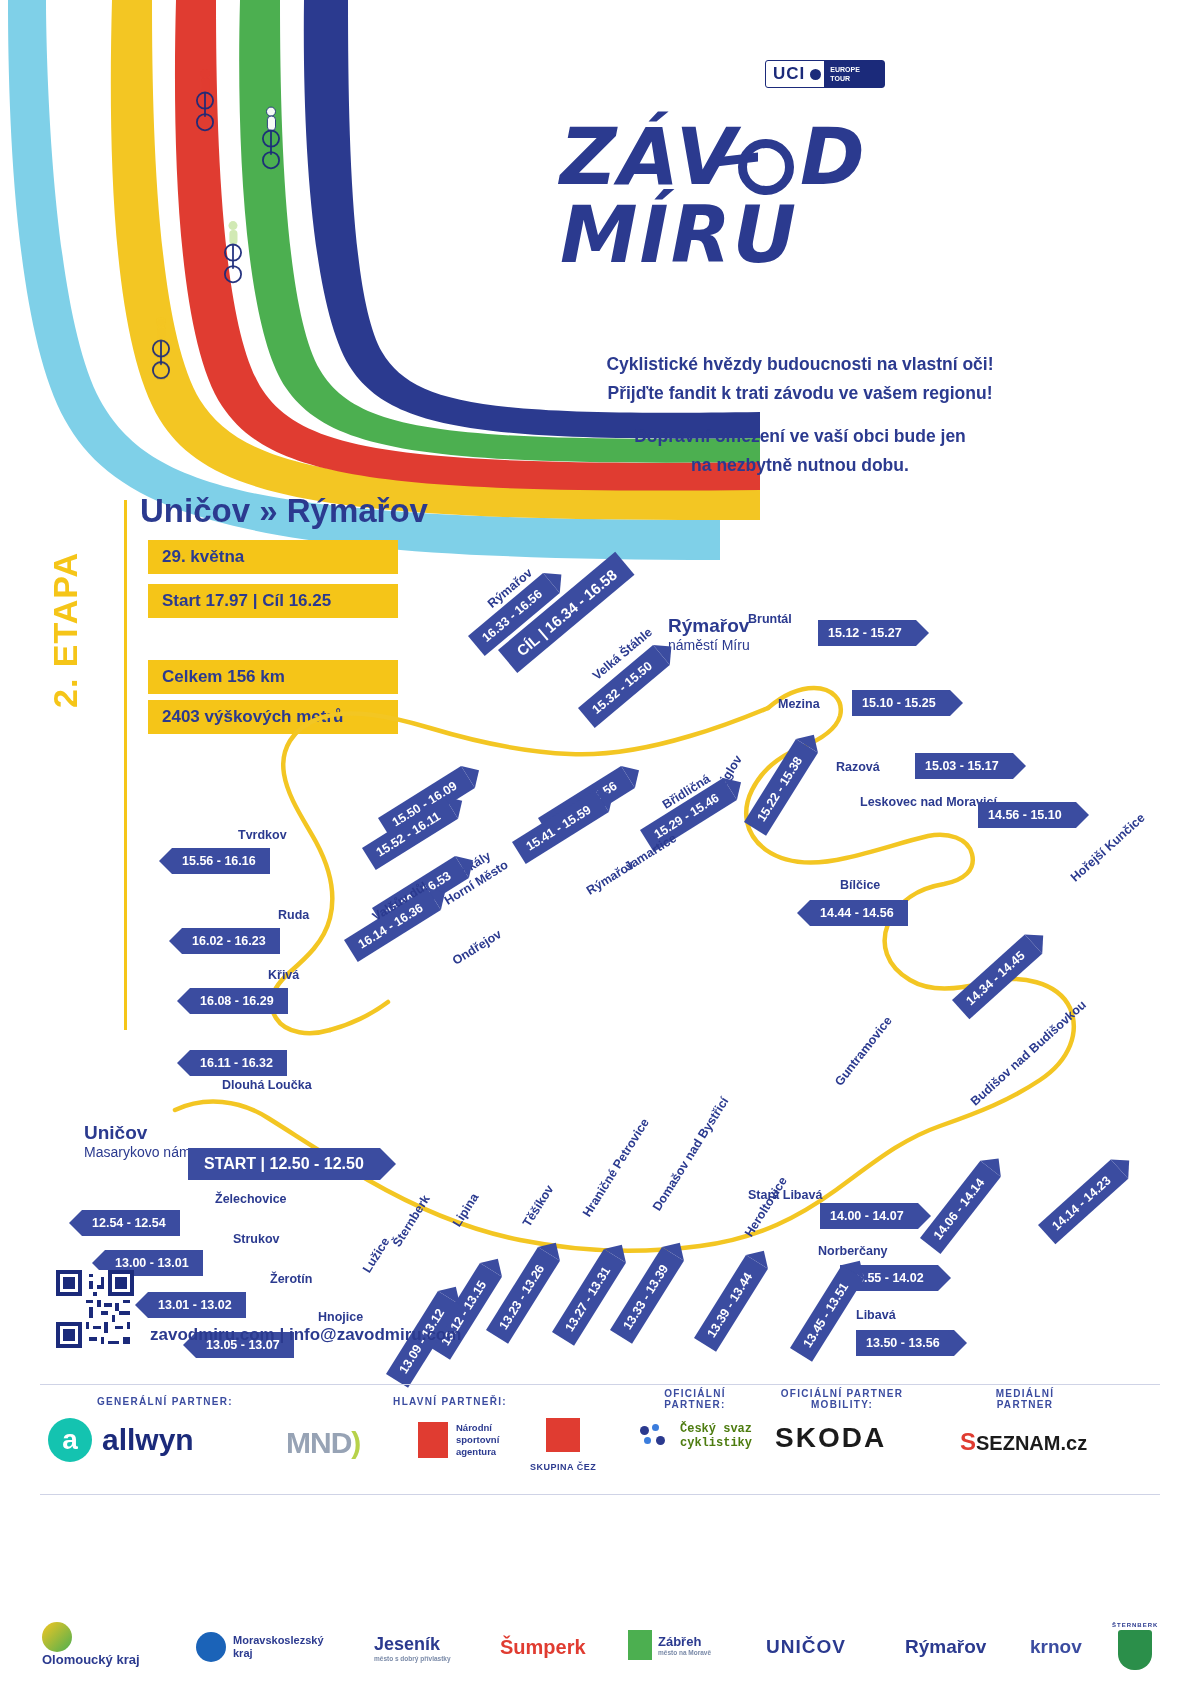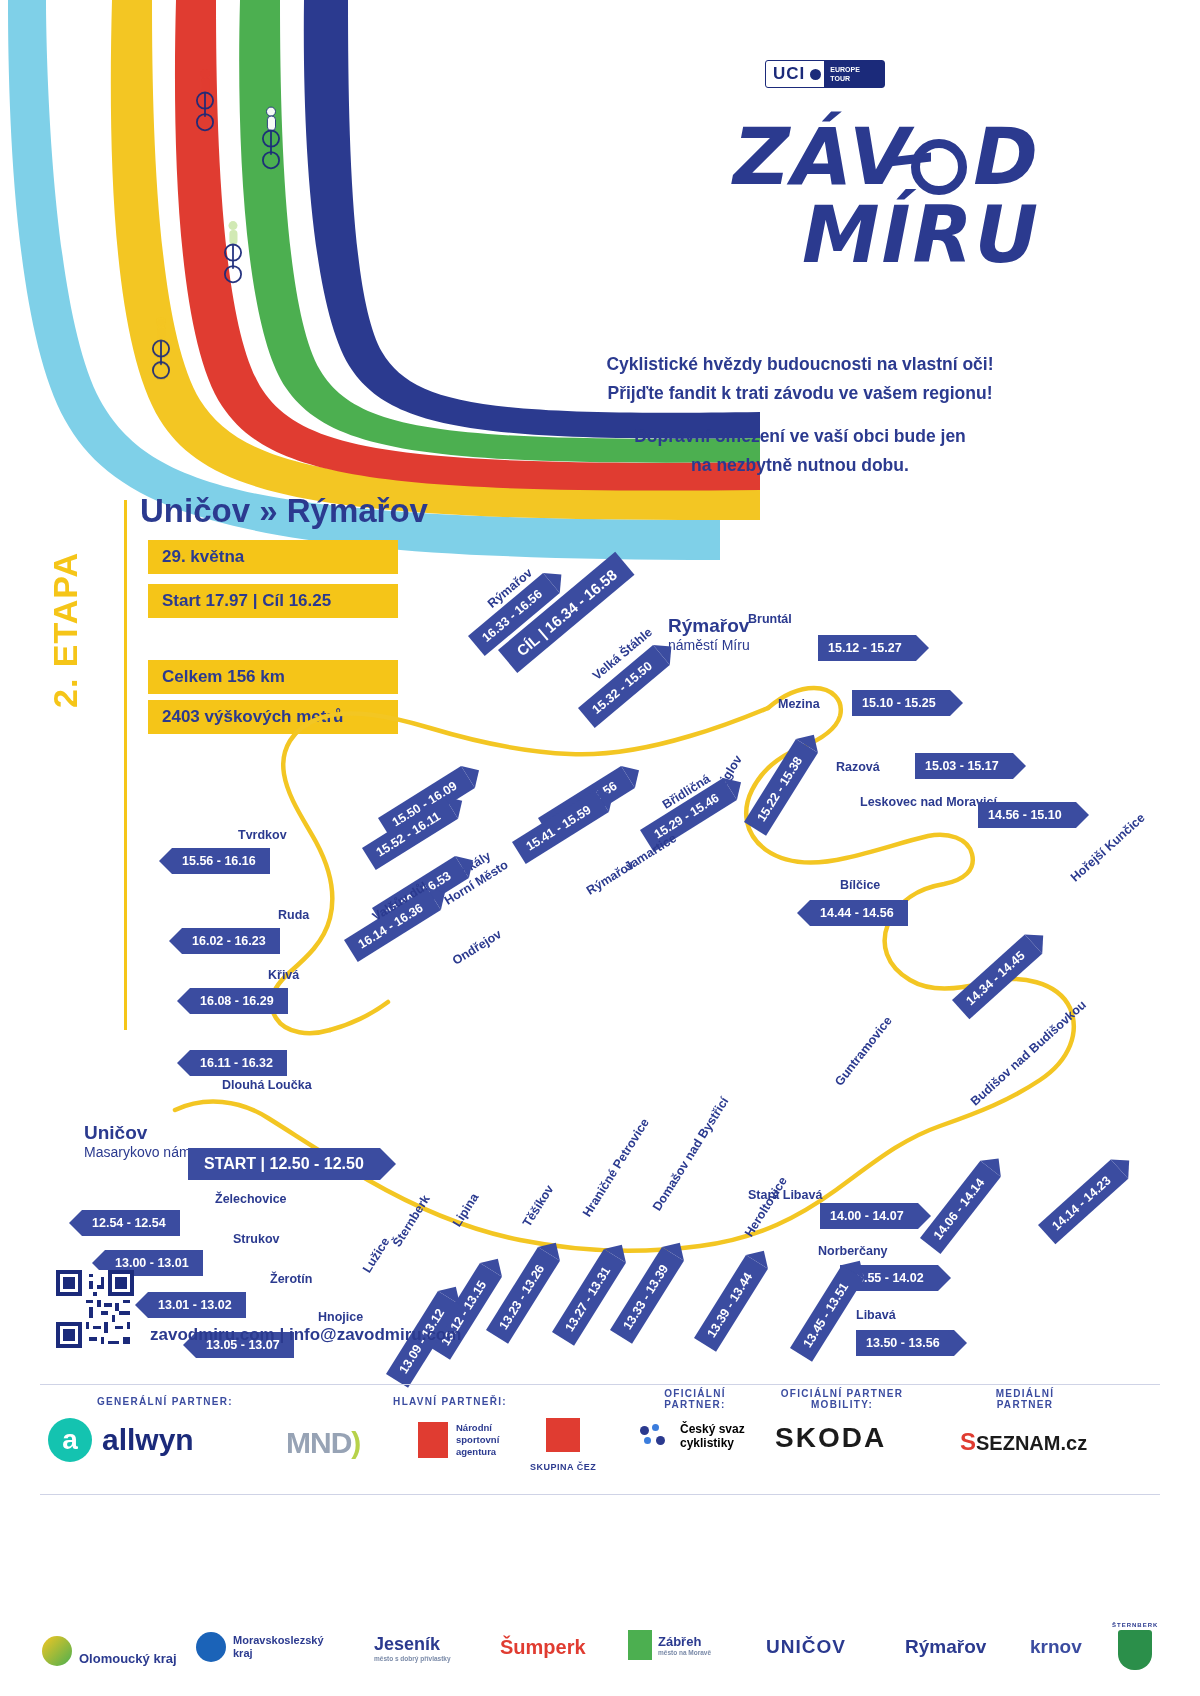--- a/index.html
+++ b/index.html
@@ -23,21 +23,21 @@
   .uci-left { font-weight:bold; font-size:17px; letter-spacing:1px; color:#1b2a7a; padding:0 5px 0 7px;}
   .uci-right { background:#1b2a7a; color:#fff; font-size:7px; font-weight:bold; line-height:9px;
                padding:3px 6px; height:100%; display:flex; flex-direction:column; justify-content:center;
                align-items:flex-start; flex:1;}
   .uci-dot { width:11px; height:11px; border-radius:50%; background:#1b2a7a; margin-right:3px;}
   .uci-midwrap{display:flex;align-items:center;}
 
   
   .title {
     position:absolute; left:560px; top:118px; width:480px;
-    text-align:right; color:#2b3a8f;
+    text-align:left; color:#2b3a8f;
     font-family:"DejaVu Sans", sans-serif;
     font-weight:bold; font-style:italic;
     font-size:78px; line-height:78px; letter-spacing:2px;
   }
   .title .l2 { display:block; }
   .bird {
     display:inline-block; position:relative; width:62px; height:56px; vertical-align:middle;
   }
   .bird .ring {
     position:absolute; left:0; top:4px; width:56px; height:56px; border-radius:50%;
@@ -265,21 +265,21 @@
       <span>16.30 - 16.53</span>
     </div>
   <div class="placelbl" style="left:450px; top:956px; transform:rotate(-32deg); transform-origin:left top;"><span>Ondřejov</span></div>
 
   <div class="banner" style="left:344px; top:940px; transform:rotate(-32deg); transform-origin:left top;">
       <span>16.14 - 16.36</span>
     </div>
   <div class="placelbl" style="left:370px; top:912px; transform:rotate(-32deg); transform-origin:left top;"><span>Valšův důl</span></div>
 
   <div class="placelbl" style="left:748px; top:612px;"><span>Bruntál</span></div>
-  <div class="banner" style="left:818px; top:620px;margin-top:15px;">
+  <div class="banner" style="left:818px; top:620px;">
       <span>15.12 - 15.27</span>
     </div>
 
   <div class="placelbl" style="left:778px; top:697px;"><span>Mezina</span></div>
   <div class="banner" style="left:852px; top:690px;">
       <span>15.10 - 15.25</span>
     </div>
 
   <div class="placelbl" style="left:836px; top:760px;"><span>Razová</span></div>
   <div class="banner" style="left:915px; top:753px;">
@@ -499,40 +499,40 @@
       <span style="font-size:9px; letter-spacing:0.5px;">SKUPINA ČEZ</span>
     </div>
 
     <div class="plogo" style="left:640px; top:52px; display:flex; align-items:center;">
       <span style="display:inline-block;width:34px;height:24px;margin-right:6px;position:relative;">
         <span style="position:absolute;left:0;top:2px;width:9px;height:9px;border-radius:50%;background:#2b3a8f;"></span>
         <span style="position:absolute;left:12px;top:0;width:7px;height:7px;border-radius:50%;background:#3b7ddd;"></span>
         <span style="position:absolute;left:4px;top:13px;width:7px;height:7px;border-radius:50%;background:#3b7ddd;"></span>
         <span style="position:absolute;left:16px;top:12px;width:9px;height:9px;border-radius:50%;background:#2b3a8f;"></span>
       </span>
-      <span style="font-size:12px; line-height:14px; color:#000000;">
+      <span style="font-size:12px; line-height:14px; color:#4d7c0f;font-family:Liberation Mono, monospace;">
         <span style="display:block">Český svaz</span>
         <span style="display:block">cyklistiky</span>
       </span>
     </div>
 
     <div class="plogo" style="left:775px; top:52px; font-size:28px; letter-spacing:2px; color:#1b1b1b;">
       <span>SKODA</span>
     </div>
 
     <div class="plogo" style="left:960px; top:58px; font-size:20px; color:#1b1b1b;">
       <span style="color:#e03c31;font-size:24px;">S</span><span>SEZNAM.cz</span>
     </div>
 
     <div class="hr" style="top:124px;"></div>
   </div>
 
 
   <div class="zaprow">
-    <div class="plogo" style="left:42px; top:16px; display:flex; align-items:flex-end;">
+    <div class="plogo" style="left:42px; top:2px; display:flex; align-items:flex-start;flex-direction:column;">
       <span style="width:30px;height:30px;border-radius:50%;background:linear-gradient(135deg,#f3c623,#4caf50);display:inline-block;margin-right:7px;"></span>
       <span style="font-size:13px;">Olomoucký kraj</span>
     </div>
 
     <div class="plogo" style="left:196px; top:12px; display:flex; align-items:center;">
       <span style="width:30px;height:30px;border-radius:50%;background:#1b63b8;display:inline-block;margin-right:7px;"></span>
       <span style="font-size:11px;line-height:13px;">
         <span style="display:block">Moravskoslezský</span>
         <span style="display:block">kraj</span>
       </span>

